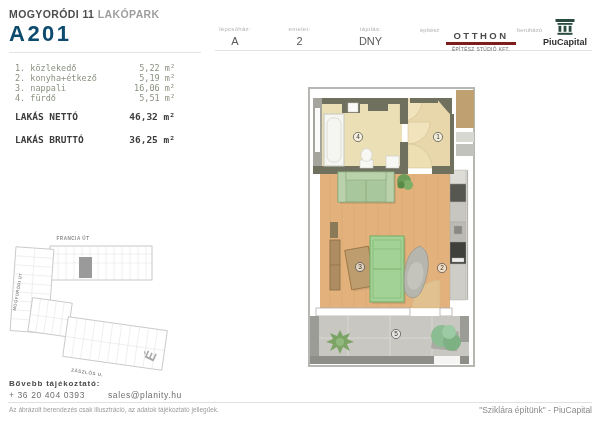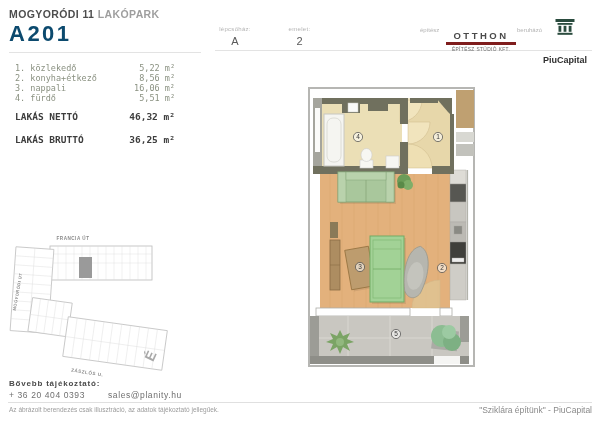--- a/index.html
+++ b/index.html
@@ -26,21 +26,21 @@
   .meta-facing    { left:338px; width:65px; }
 
   .architect-label { left:420px; top:27px; font-size:6px; color:#b3b3b3; }
   .otthon { left:446px; top:30px; width:70px; text-align:center; }
   .otthon-main { font-size:9.5px; font-weight:bold; letter-spacing:2.5px; color:#4a4a4a;
                  border-bottom:3px solid #7f1d1d; padding-bottom:1px; }
   .otthon-sub  { font-size:4.8px; color:#6a6a6a; letter-spacing:.4px; margin-top:1.5px; }
   .developer-label { left:517px; top:27px; font-size:6px; color:#b3b3b3; }
   .piucapital { left:536px; top:19px; width:58px; text-align:center; }
   .piu-icon svg { display:block; margin:0 auto; }
-  .piu-text { font-size:9px; font-weight:bold; color:#2f2f2f; margin-top:19px; }
+  .piu-text { font-size:9px; font-weight:bold; color:#2f2f2f; margin-top:1px; }
 
   
   .room-list { left:15px; top:63px; width:160px; font-family:"DejaVu Sans Mono", monospace; }
   .room-row  { display:flex; justify-content:space-between; font-size:8.5px; line-height:10px; color:#8a9181; }
   .totals    { left:15px; top:111px; width:160px; font-family:"DejaVu Sans Mono", monospace; }
   .total-row { display:flex; justify-content:space-between; font-size:9.5px; color:#3d3d3d;font-weight:bold; }
   .total-row + .total-row { margin-top:12px; }
   .outdoor   { left:15px; top:155px; width:160px; font-family:"DejaVu Sans Mono", monospace; }
 
   
@@ -67,20 +67,24 @@
   <div class="abs divider-left"></div>
   <div class="abs divider-right"></div>
 
   <div class="abs meta-col meta-staircase">
     <div class="meta-label">lépcsőház:</div>
     <div class="meta-value">A</div>
   </div>
   <div class="abs meta-col meta-floor">
     <div class="meta-label">emelet:</div>
     <div class="meta-value">2</div>
+  </div>
+  <div class="abs meta-col meta-facing">
+    <div class="meta-label">tájolás:</div>
+    <div class="meta-value">DNY</div>
   </div>
 
   <div class="abs architect-label">építész</div>
   <div class="abs otthon">
     <div class="otthon-main">OTTHON</div>
     <div class="otthon-sub">ÉPÍTÉSZ STÚDIÓ KFT.</div>
   </div>
   <div class="abs developer-label">beruházó</div>
   <div class="abs piucapital">
     <span class="piu-icon">
@@ -96,21 +100,21 @@
     <div class="piu-text">PiuCapital</div>
   </div>
 
   <div class="abs room-list">
     <div class="room-row">
       <span>1. közlekedő</span>
       <span>5,22 m²</span>
     </div>
     <div class="room-row">
       <span>2. konyha+étkező</span>
-      <span>8,56 m²</span>
+      <span>5,19 m²</span>
     </div>
     <div class="room-row">
       <span>3. nappali</span>
       <span>16,06 m²</span>
     </div>
     <div class="room-row">
       <span>4. fürdő</span>
       <span>5,51 m²</span>
     </div>
   </div>

